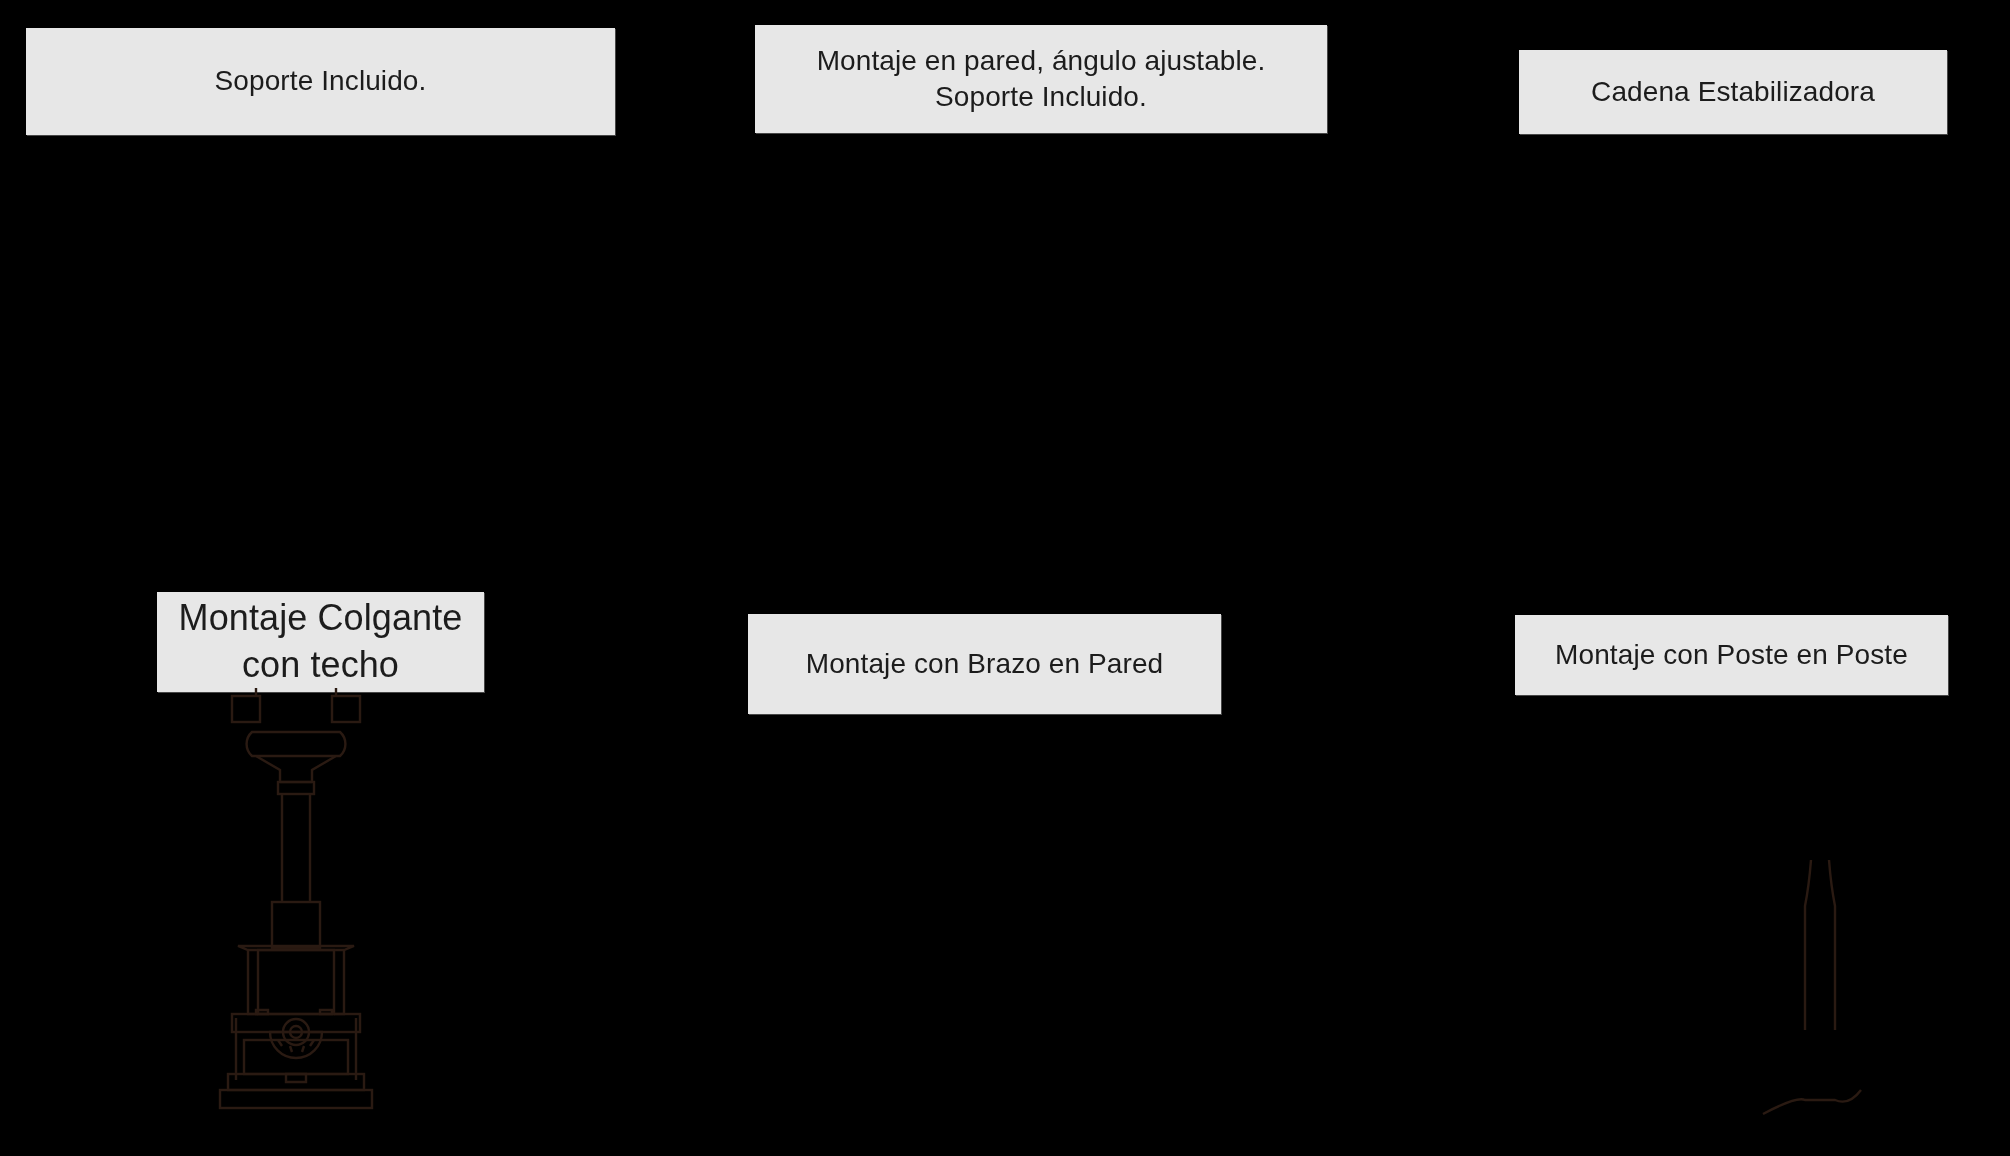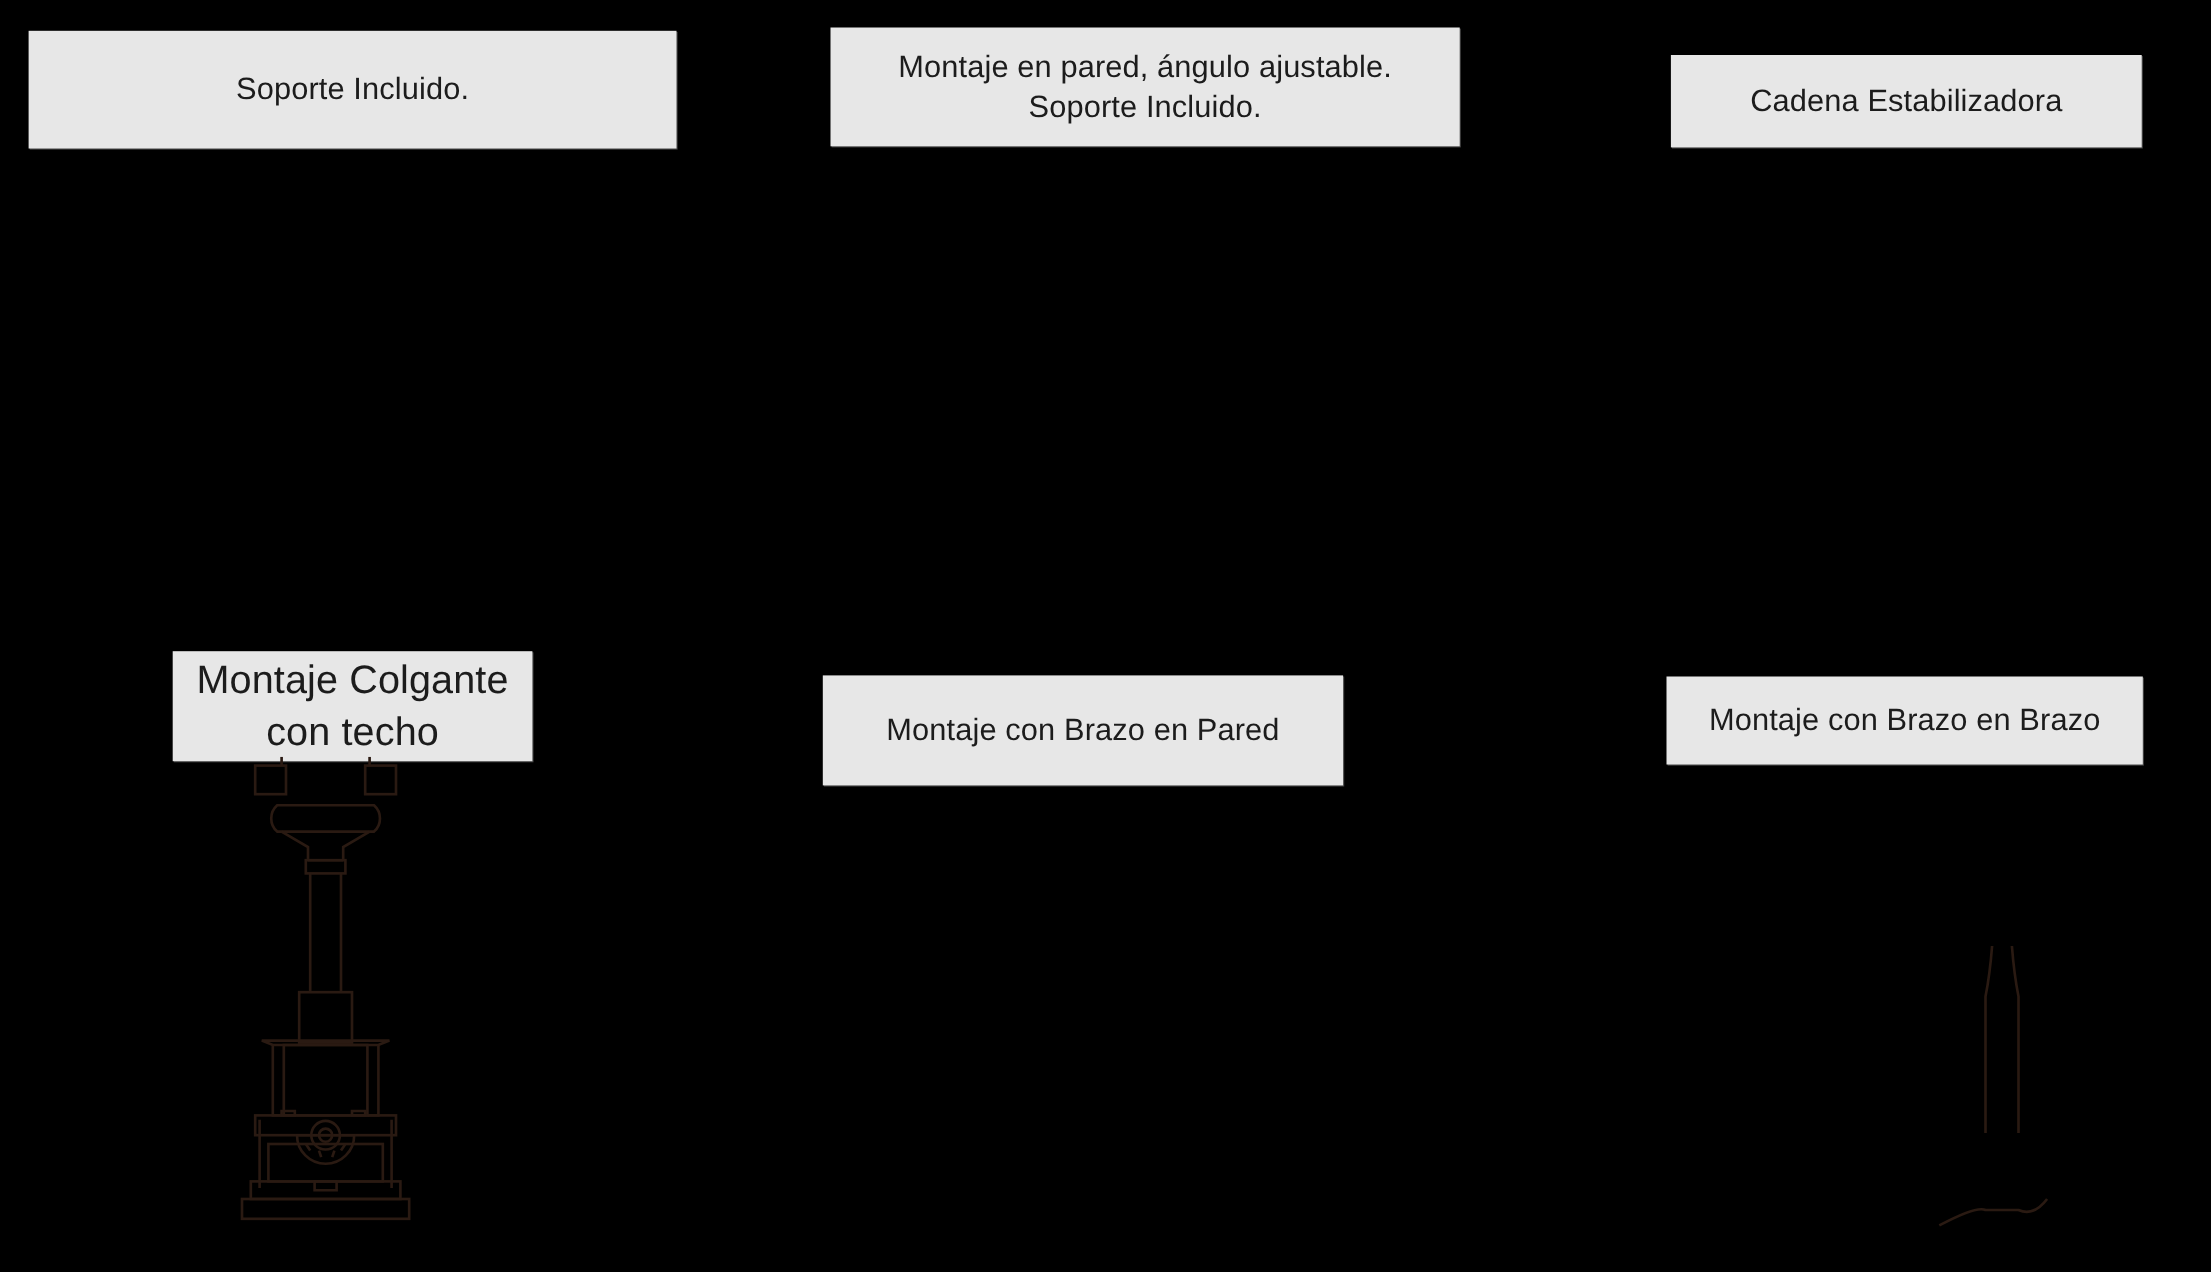--- a/index.html
+++ b/index.html
@@ -110,21 +110,21 @@
   <div class="label-box" id="box-pendant-mount">
     <span class="line">Montaje Colgante</span>
     <span class="line">con techo</span>
   </div>
 
   <div class="label-box" id="box-wall-arm-mount">
     <span class="line">Montaje con Brazo en Pared</span>
   </div>
 
   <div class="label-box" id="box-pole-arm-mount">
-    <span class="line">Montaje con Brazo en Brazo</span>
+    <span class="line">Montaje con Poste en Poste</span>
   </div>
 
   <div class="artwork" id="art-pendant-fixture">
     <svg viewBox="0 0 220 430" preserveAspectRatio="none">
 
       <rect x="46" y="8" width="28" height="26"></rect>
       <rect x="146" y="8" width="28" height="26"></rect>
       <line x1="70" y1="8" x2="70" y2="0"></line>
       <line x1="150" y1="8" x2="150" y2="0"></line>
 

